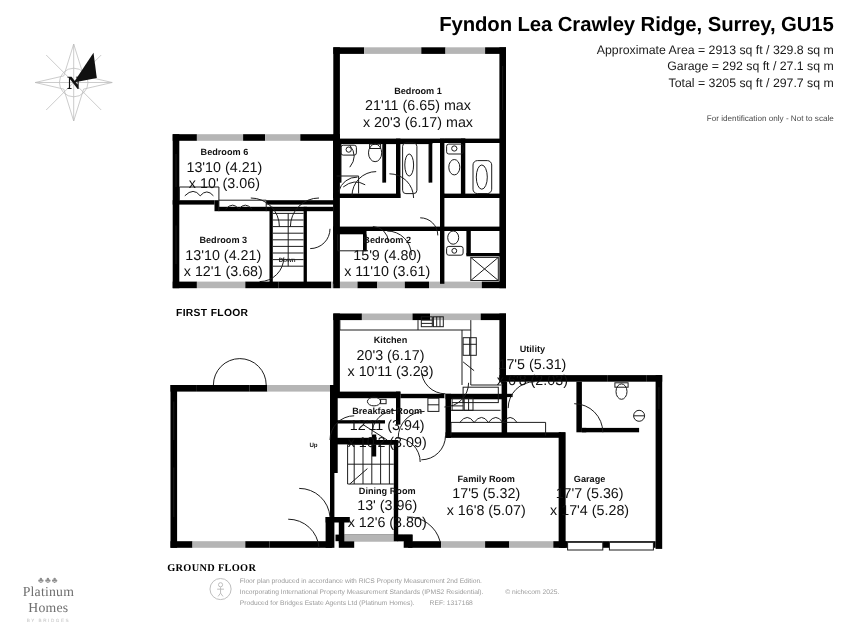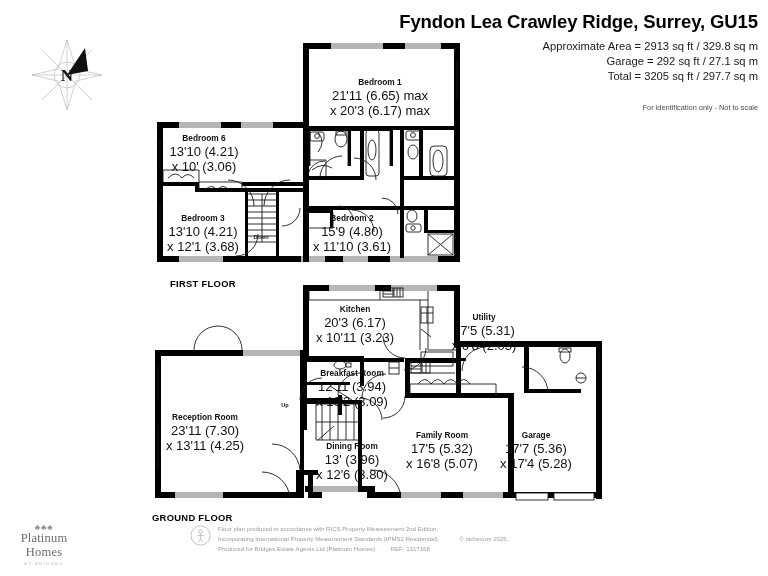--- a/index.html
+++ b/index.html
@@ -531,45 +531,40 @@
   </div>
 
   <div class="room-label" style="left:352px; top:214px;">
     <span class="rname">Bedroom 2</span>
     <span class="rdim">15'9 (4.80)</span>
     <span class="rdim">x 11'10 (3.61)</span>
   </div>
 
   <div class="stair-note" style="left:261px; top:234px;">Down</div>
 
-  <div class="floor-caption" style="left:147px; top:278px;padding-left:23px;">FIRST FLOOR</div>
+  <div class="floor-caption" style="left:137px; top:278px;padding-left:23px;">FIRST FLOOR</div>
 
   <div class="room-label" style="left:355px; top:305px;">
     <span class="rname">Kitchen</span>
     <span class="rdim">20'3 (6.17)</span>
     <span class="rdim">x 10'11 (3.23)</span>
   </div>
 
   <div class="room-label" style="left:484px; top:313px;">
     <span class="rname">Utility</span>
     <span class="rdim">17'5 (5.31)</span>
     <span class="rdim">x 6'8 (2.03)</span>
   </div>
 
   <div class="room-label" style="left:352px; top:369px;">
     <span class="rname">Breakfast Room</span>
     <span class="rdim">12'11 (3.94)</span>
     <span class="rdim">x 10'2 (3.09)</span>
   </div>
 
-  <div class="room-label" style="left:205px; top:413px;">
-    <span class="rname">Reception Room</span>
-    <span class="rdim">23'11 (7.30)</span>
-    <span class="rdim">x 13'11 (4.25)</span>
-  </div>
 
   <div class="room-label" style="left:352px; top:442px;">
     <span class="rname">Dining Room</span>
     <span class="rdim">13' (3.96)</span>
     <span class="rdim">x 12'6 (3.80)</span>
   </div>
 
   <div class="room-label" style="left:442px; top:431px;">
     <span class="rname">Family Room</span>
     <span class="rdim">17'5 (5.32)</span>
@@ -577,21 +572,21 @@
   </div>
 
   <div class="room-label" style="left:536px; top:431px;">
     <span class="rname">Garage</span>
     <span class="rdim">17'7 (5.36)</span>
     <span class="rdim">x 17'4 (5.28)</span>
   </div>
 
   <div class="stair-note" style="left:285px; top:402px;">Up</div>
 
-  <div class="floor-caption" style="left:152px; top:512px;">GROUND FLOOR</div>
+  <div class="floor-caption" style="left:152px; top:512px;font-family:Liberation Serif, serif;">GROUND FLOOR</div>
 
   <div class="brand">
     <div class="crowns">♣♣♣</div>
     <div class="b1">Platinum</div>
     <div class="b2">Homes</div>
     <div class="b3">BY BRIDGES</div>
   </div>
 
   <div class="legal">
     <div class="legal-icon">

